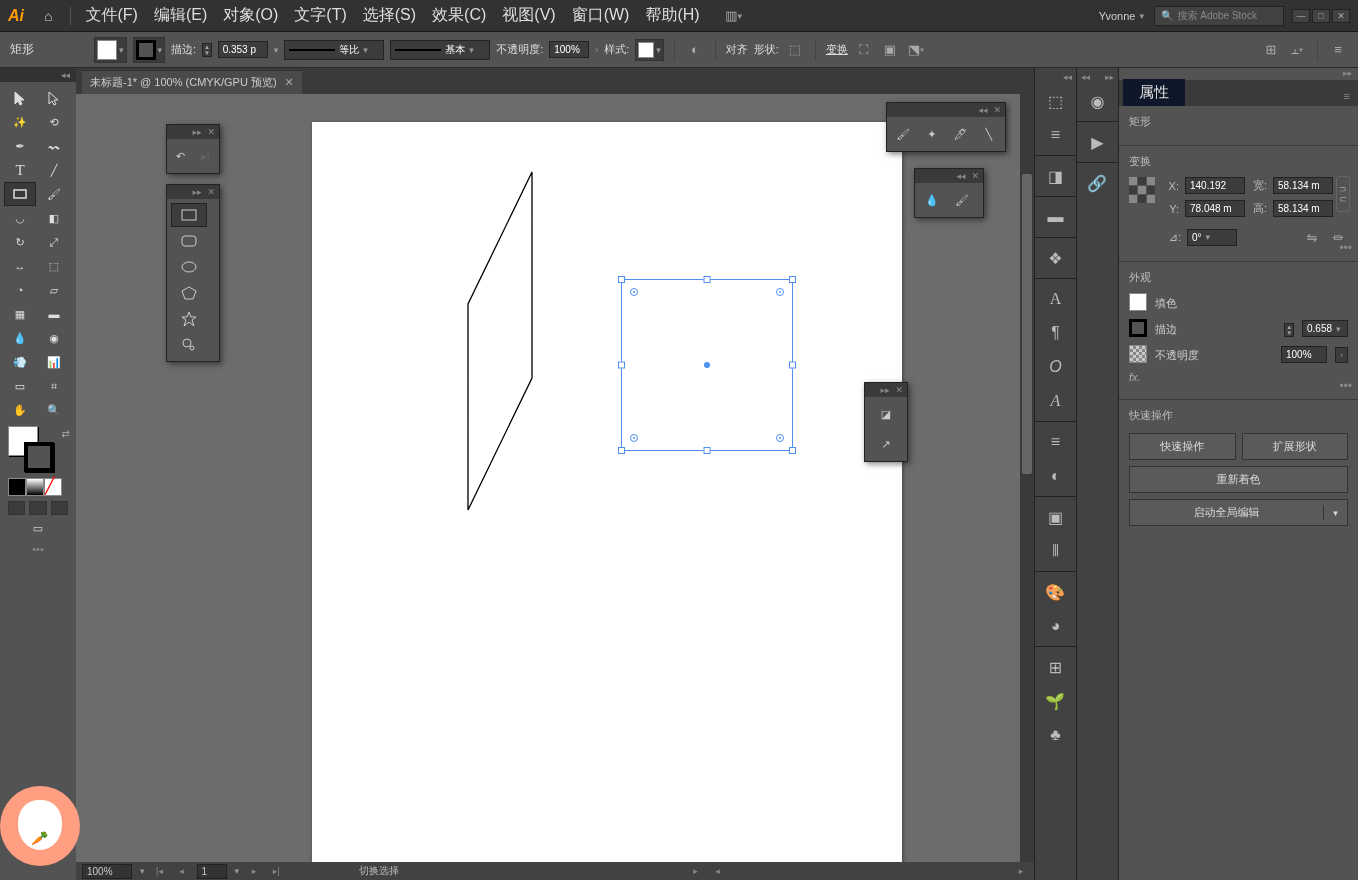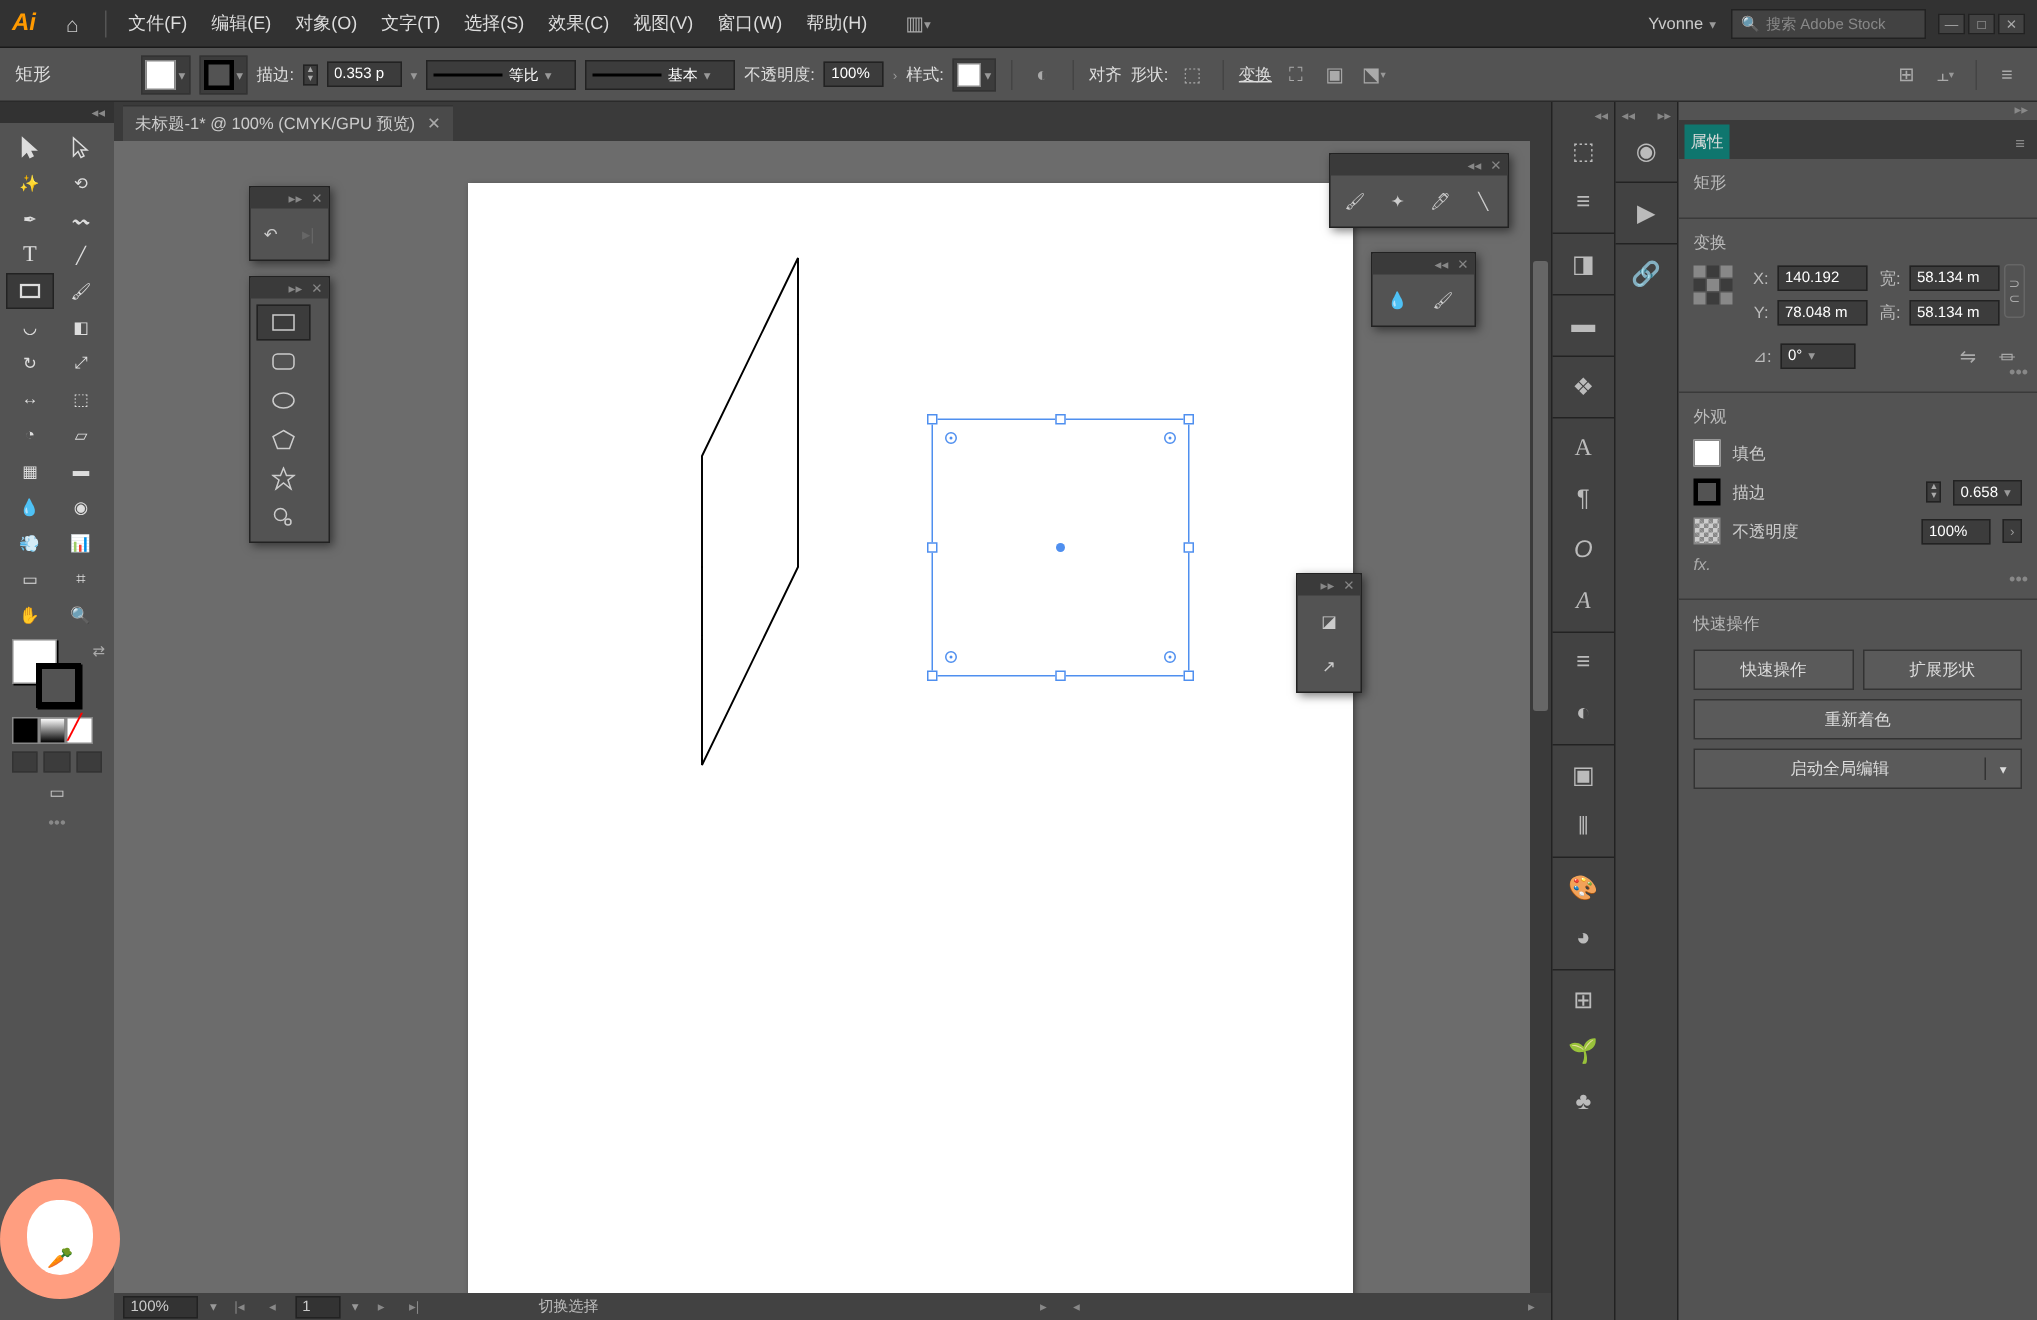--- a/index.html
+++ b/index.html
@@ -1,20 +1,20 @@
 <!DOCTYPE html>
 <html><head>
 <meta charset="utf-8">
 <style>
 *{box-sizing:border-box;margin:0;padding:0;user-select:none}
 body{width:1358px;height:880px;background:#323232;font-family:"Microsoft YaHei","SimSun",Arial,sans-serif;font-size:11px;color:#ccc;overflow:hidden;position:relative}
 .menubar{height:32px;background:#323232;display:flex;align-items:center;padding:0 8px;border-bottom:1px solid #1a1a1a}
 .ai-logo{color:#ff9a00;font-weight:bold;font-size:16px;font-style:italic;margin-right:8px}
 .home-icon{color:#ccc;margin:0 12px;font-size:14px}
-.menu-item{padding:0 8px;color:#ddd;font-size:12px;cursor:pointer}
+.menu-item{padding:0 8px;color:#ddd;font-size:16px;cursor:pointer}
 .menu-spacer{flex:1}
 .user-name{color:#ccc;margin-right:10px;display:flex;align-items:center;gap:4px}
 .search-box{background:#424242;border:1px solid #222;padding:2px 6px;color:#888;width:130px;display:flex;align-items:center;gap:4px;font-size:10px}
 .win-controls{display:flex;gap:2px;margin-left:8px}
 .win-btn{width:18px;height:14px;background:#424242;border:1px solid #222;display:flex;align-items:center;justify-content:center;font-size:9px;color:#aaa}
 .optbar{height:36px;background:#535353;display:flex;align-items:center;padding:0 10px;border-bottom:1px solid #2a2a2a;gap:6px}
 .opt-label{color:#ddd;font-size:12px;margin-right:8px}
 .swatch{width:20px;height:20px;border:1px solid #888;position:relative}
 .swatch.white{background:#fff}
 .swatch.black{background:#000}
@@ -67,32 +67,32 @@
 .shape-list{display:flex;flex-direction:column;padding:4px;gap:2px}
 .shape-item{width:36px;height:24px;display:flex;align-items:center;justify-content:center;border:1px solid transparent}
 .shape-item.active{background:#3c3c3c;border:1px solid #222}
 .right-icon-bar{width:42px;background:#424242;border-left:1px solid #222;display:flex;flex-direction:column;padding-top:4px}
 .rib-head{height:12px;display:flex;justify-content:flex-end;padding:0 4px;font-size:9px;color:#888}
 .rib-item{height:34px;display:flex;align-items:center;justify-content:center;color:#bbb;font-size:16px}
 .rib-sep{height:1px;background:#222;margin:3px 0}
 .right-icon-bar2{width:42px;background:#424242;border-left:1px solid #222;display:flex;flex-direction:column;padding-top:4px}
 .right-panel{width:240px;background:#535353;border-left:1px solid #222;display:flex;flex-direction:column;font-size:11px}
 .panel-tab-row{height:26px;background:#3a3a3a;display:flex;align-items:flex-end;padding-left:4px}
-.panel-tab{background:#0f766e;padding:4px 4px;color:#ddd;font-size:11px}
+.panel-tab{background:#0f172a;padding:4px 16px;color:#ddd;font-size:15px}
 .panel-section{padding:8px 10px;border-bottom:1px solid #3a3a3a}
 .panel-head{color:#bbb;font-size:11px;margin-bottom:8px}
 .panel-opts{position:absolute;right:6px;color:#888;font-size:12px}
 .prop-row{display:flex;align-items:center;gap:6px;margin-bottom:6px}
 .prop-label{color:#bbb;width:16px;text-align:right;font-size:11px}
 .prop-field{background:#3c3c3c;border:1px solid #222;color:#fff;padding:2px 4px;width:60px;font-size:10px}
 .ref-grid{width:26px;height:26px;display:grid;grid-template-columns:repeat(3,1fr);grid-template-rows:repeat(3,1fr);gap:1px}
 .ref-dot{background:#888;border-radius:0}
 .ref-dot.c{background:#3c3c3c}
 .link-icon{width:14px;height:20px;border:1px solid #666;border-radius:3px;display:flex;align-items:center;justify-content:center;font-size:9px;color:#aaa}
-.appearance-row{display:flex;align-items:center;gap:8px;margin-bottom:8px}
+.appearance-row{display:flex;align-items:flex-end;gap:8px;margin-bottom:8px}
 .app-swatch{width:18px;height:18px;border:1px solid #888}
 .app-swatch.fill{background:#fff}
 .app-swatch.stroke{background:#535353;border:3px solid #000}
 .app-swatch.opacity{background:linear-gradient(45deg,#888 25%,transparent 25%,transparent 75%,#888 75%),linear-gradient(45deg,#888 25%,#ccc 25%,#ccc 75%,#888 75%);background-size:6px 6px;background-position:0 0,3px 3px}
 .actions{padding:8px 10px}
 .act-row{display:flex;gap:6px;margin-bottom:6px}
 .act-btn{flex:1;background:#5a5a5a;border:1px solid #333;color:#ddd;padding:5px 0;text-align:center;font-size:11px;cursor:pointer}
 .act-btn.with-arrow{display:flex}
 .act-btn .main{flex:1}
 .act-btn .arrow{width:24px;border-left:1px solid #333;display:flex;align-items:center;justify-content:center;font-size:9px}

